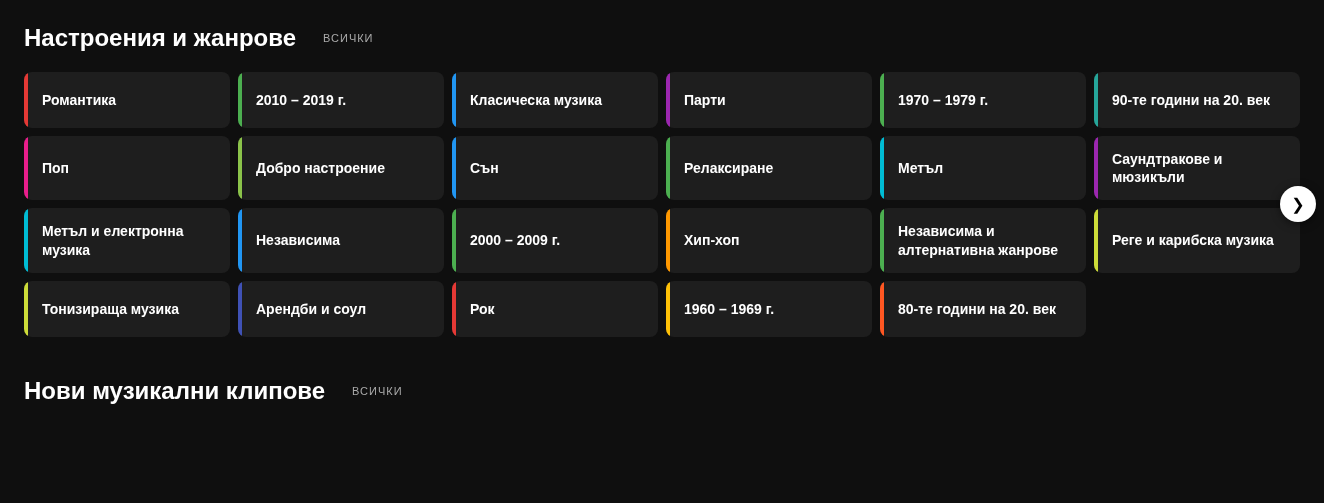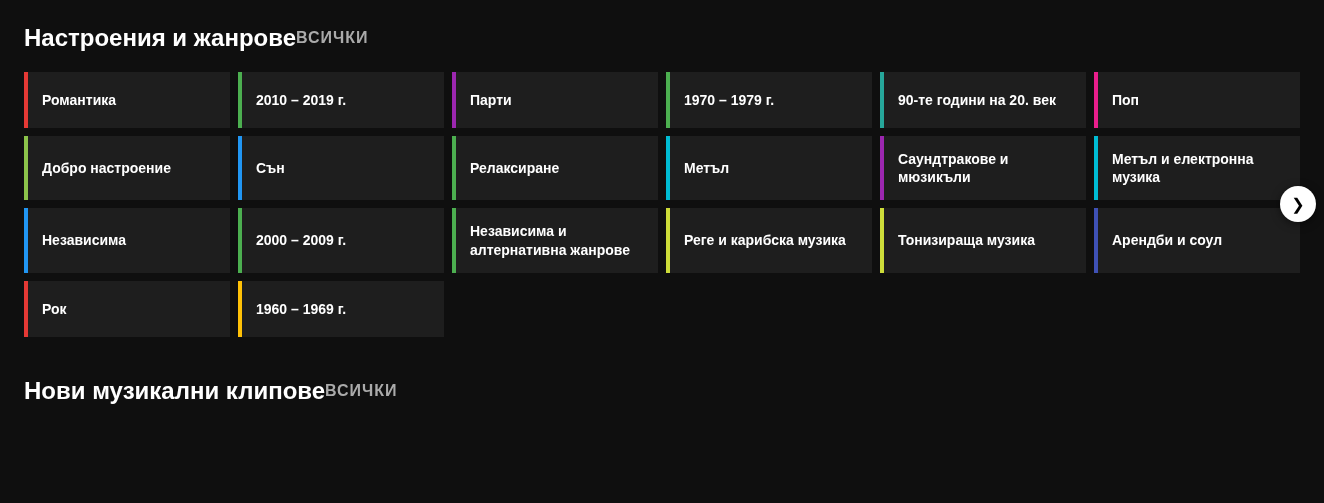--- a/index.html
+++ b/index.html
@@ -12,54 +12,56 @@
       overflow-x: hidden;
     }
 
     .section {
       padding: 24px 24px 12px 24px;
     }
 
     .section-header {
       display: flex;
       align-items: center;
+      gap: 16px;
       margin-bottom: 20px;
     }
 
     .section-title {
       font-size: 24px;
       font-weight: 700;
       color: #fff;
       white-space: nowrap;
     }
 
     .section-all-link {
-      font-size: 16px;
-      font-weight: 700;
+      font-size: 11px;
+      font-weight: 400;
       color: #aaa;
       letter-spacing: 1px;
       text-transform: uppercase;
       cursor: pointer;
       text-decoration: none;
+      margin-left: 11px;
     }
 
     .grid-wrapper {
       position: relative;
     }
 
     .genre-grid {
       display: grid;
       grid-template-columns: repeat(6, 1fr);
       grid-template-rows: repeat(4, auto);
       gap: 8px;
     }
 
     .genre-card {
       background-color: #1e1e1e;
-      border-radius: 0;
+      border-radius: 8px;
       padding: 14px 14px 14px 18px;
       display: flex;
       align-items: center;
       cursor: pointer;
       position: relative;
       overflow: hidden;
       min-height: 56px;
     }
 
     .genre-card::before {
@@ -126,20 +128,23 @@
   </div>
 
   <div class="grid-wrapper">
     <div class="genre-grid" id="genre-grid">
     <div class="genre-card bar-red">
           <span class="genre-label">Романтика</span>
         </div>
         <div class="genre-card bar-green">
           <span class="genre-label">2010 – 2019 г.</span>
         </div>
+        <div class="genre-card bar-blue">
+          <span class="genre-label">Класическа музика</span>
+        </div>
         <div class="genre-card bar-purple">
           <span class="genre-label">Парти</span>
         </div>
         <div class="genre-card bar-green">
           <span class="genre-label">1970 – 1979 г.</span>
         </div>
         <div class="genre-card bar-teal">
           <span class="genre-label">90-те години на 20. век</span>
         </div>
         <div class="genre-card bar-pink">
@@ -162,37 +167,43 @@
         </div>
         <div class="genre-card bar-cyan">
           <span class="genre-label">Метъл и електронна музика</span>
         </div>
         <div class="genre-card bar-blue">
           <span class="genre-label">Независима</span>
         </div>
         <div class="genre-card bar-green">
           <span class="genre-label">2000 – 2009 г.</span>
         </div>
+        <div class="genre-card bar-orange">
+          <span class="genre-label">Хип-хоп</span>
+        </div>
         <div class="genre-card bar-green">
           <span class="genre-label">Независима и алтернативна жанрове</span>
         </div>
         <div class="genre-card bar-lime">
           <span class="genre-label">Реге и карибска музика</span>
         </div>
         <div class="genre-card bar-yellow">
           <span class="genre-label">Тонизираща музика</span>
         </div>
         <div class="genre-card bar-indigo">
           <span class="genre-label">Арендби и соул</span>
         </div>
         <div class="genre-card bar-red">
           <span class="genre-label">Рок</span>
         </div>
         <div class="genre-card bar-amber">
           <span class="genre-label">1960 – 1969 г.</span>
+        </div>
+        <div class="genre-card bar-deep-orange">
+          <span class="genre-label">80-те години на 20. век</span>
         </div>
       </div>
     <div class="nav-arrow">
       <span>❯</span>
     </div>
   </div>
 </div>
 
 <div class="bottom-section">
   <div class="section-header">

